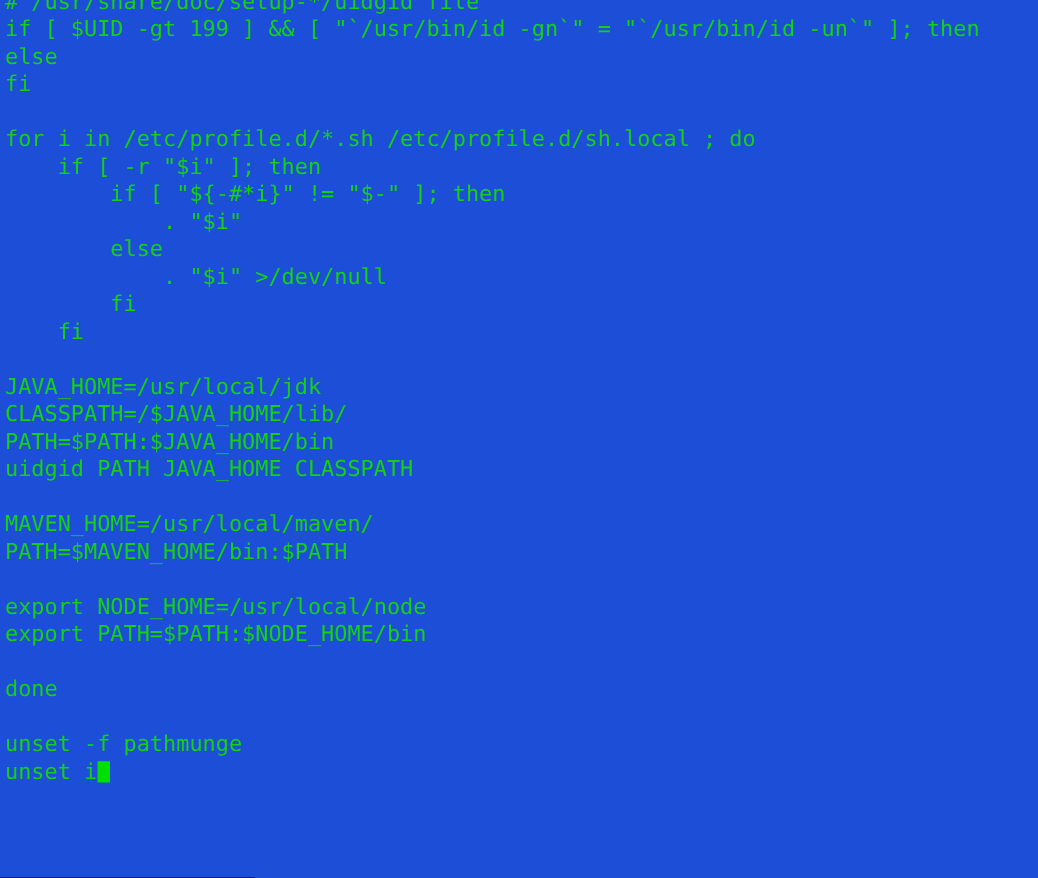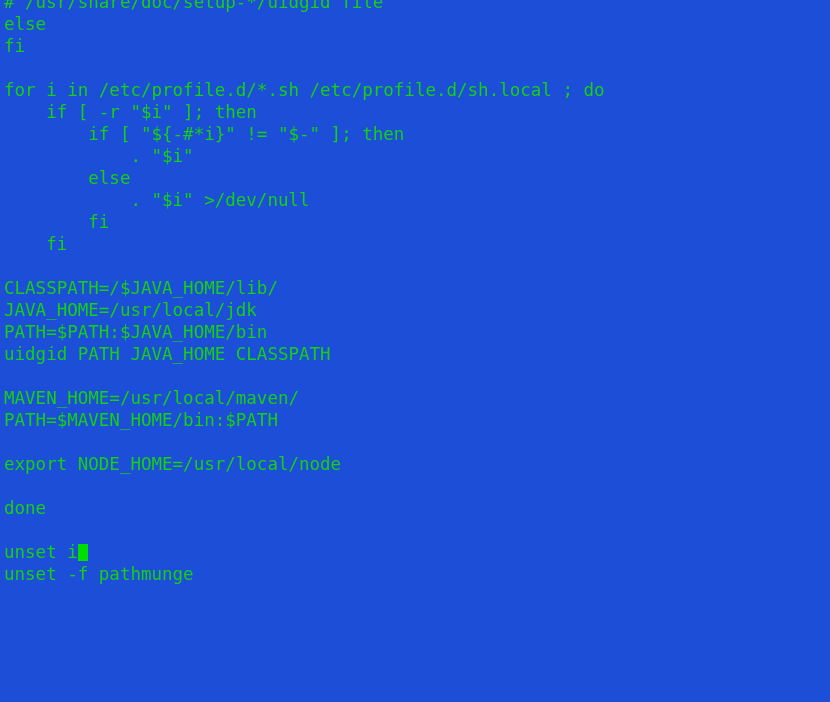--- a/index.html
+++ b/index.html
@@ -63,43 +63,45 @@
     color: #4da6ff;
     font-family: "DejaVu Sans Mono", "Liberation Mono", monospace;
   }
 </style>
 </head>
 <body>
 
 <div id="terminal">
   <div id="screen">
       <div class="line"># /usr/share/doc/setup-*/uidgid file</div>
+      <div class="line">if [ $UID -gt 199 ] &amp;&amp; [ "`/usr/bin/id -gn`" = "`/usr/bin/id -un`" ]; then</div>
       <div class="line">else</div>
       <div class="line">fi</div>
       <div class="line blank"> </div>
       <div class="line">for i in /etc/profile.d/*.sh /etc/profile.d/sh.local ; do</div>
       <div class="line">    if [ -r "$i" ]; then</div>
       <div class="line">        if [ "${-#*i}" != "$-" ]; then</div>
       <div class="line">            . "$i"</div>
       <div class="line">        else</div>
       <div class="line">            . "$i" &gt;/dev/null</div>
       <div class="line">        fi</div>
       <div class="line">    fi</div>
       <div class="line blank"> </div>
+      <div class="line">JAVA_HOME=/usr/local/jdk</div>
       <div class="line">CLASSPATH=/$JAVA_HOME/lib/</div>
-      <div class="line">JAVA_HOME=/usr/local/jdk</div>
       <div class="line">PATH=$PATH:$JAVA_HOME/bin</div>
       <div class="line">uidgid PATH JAVA_HOME CLASSPATH</div>
       <div class="line blank"> </div>
       <div class="line">MAVEN_HOME=/usr/local/maven/</div>
       <div class="line">PATH=$MAVEN_HOME/bin:$PATH</div>
       <div class="line blank"> </div>
       <div class="line">export NODE_HOME=/usr/local/node</div>
+      <div class="line">export PATH=$PATH:$NODE_HOME/bin</div>
       <div class="line blank"> </div>
       <div class="line">done</div>
       <div class="line blank"> </div>
+      <div class="line">unset -f pathmunge</div>
       <div class="line">unset i<span class="cursor" style="background: rgb(0, 224, 0);"></span></div>
-      <div class="line">unset -f pathmunge</div>
     </div>
   <div id="bottom-prompt">
     
   </div>
 </div>
 
 </body></html>

